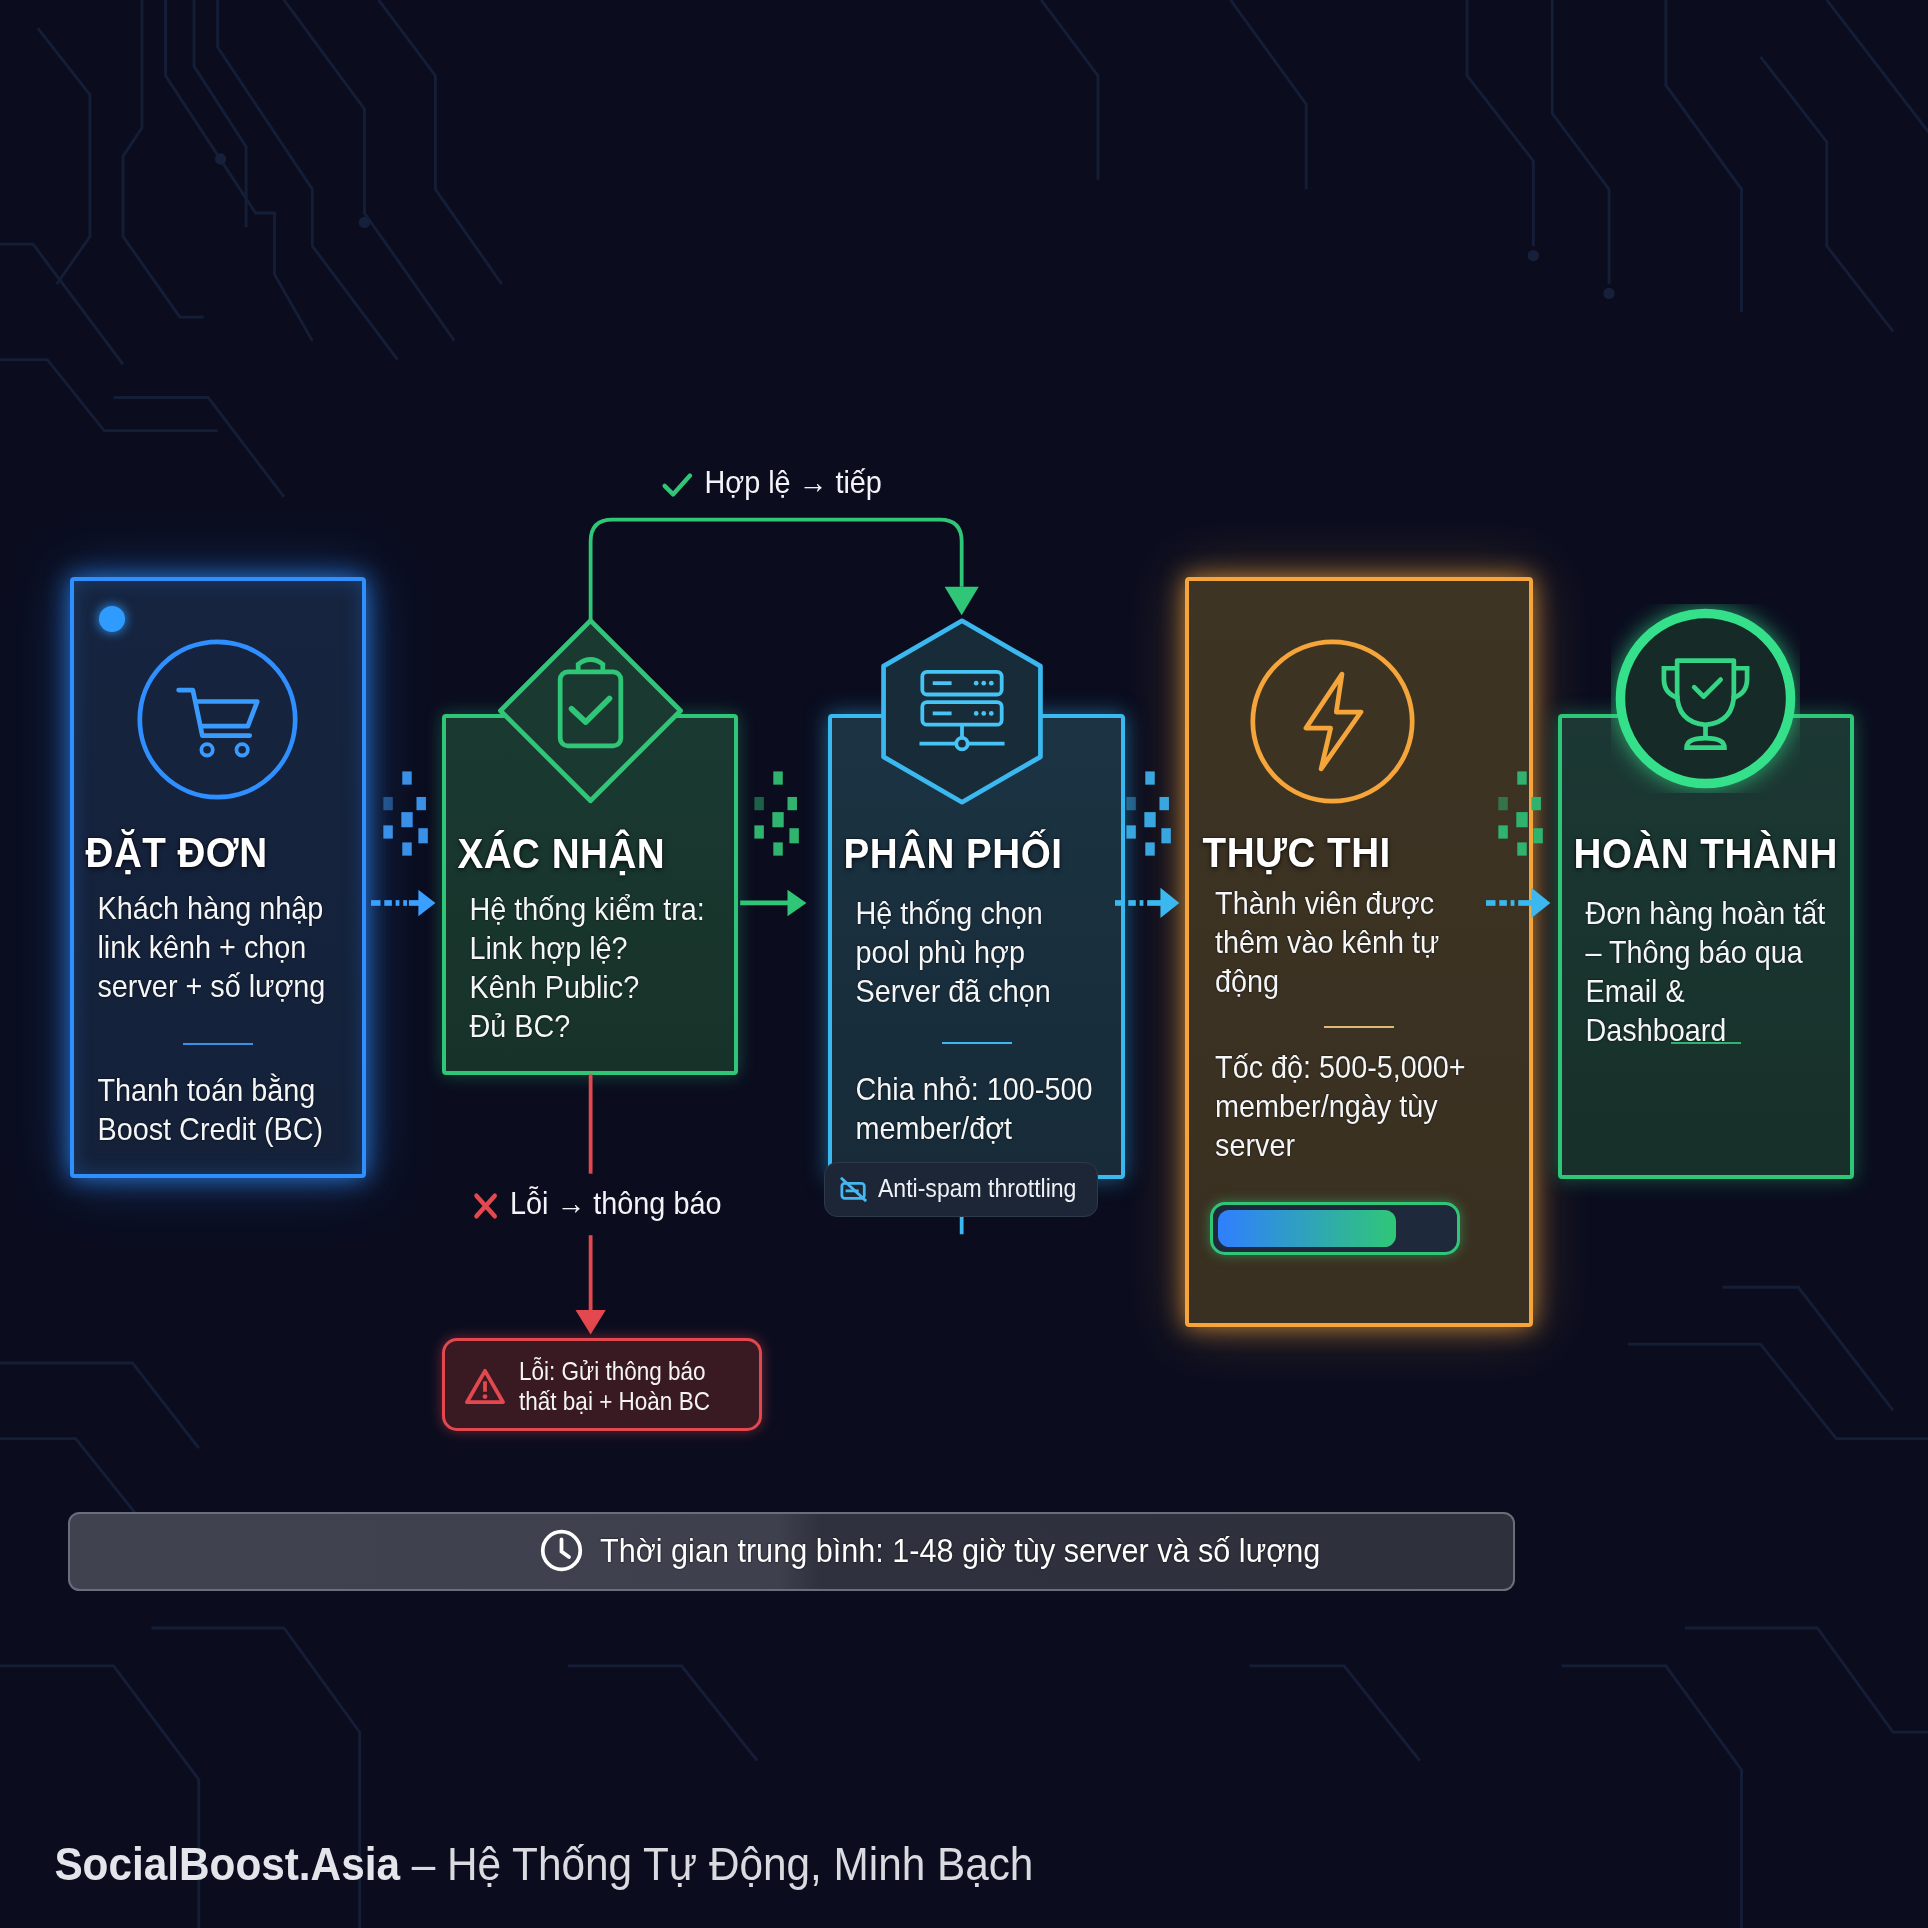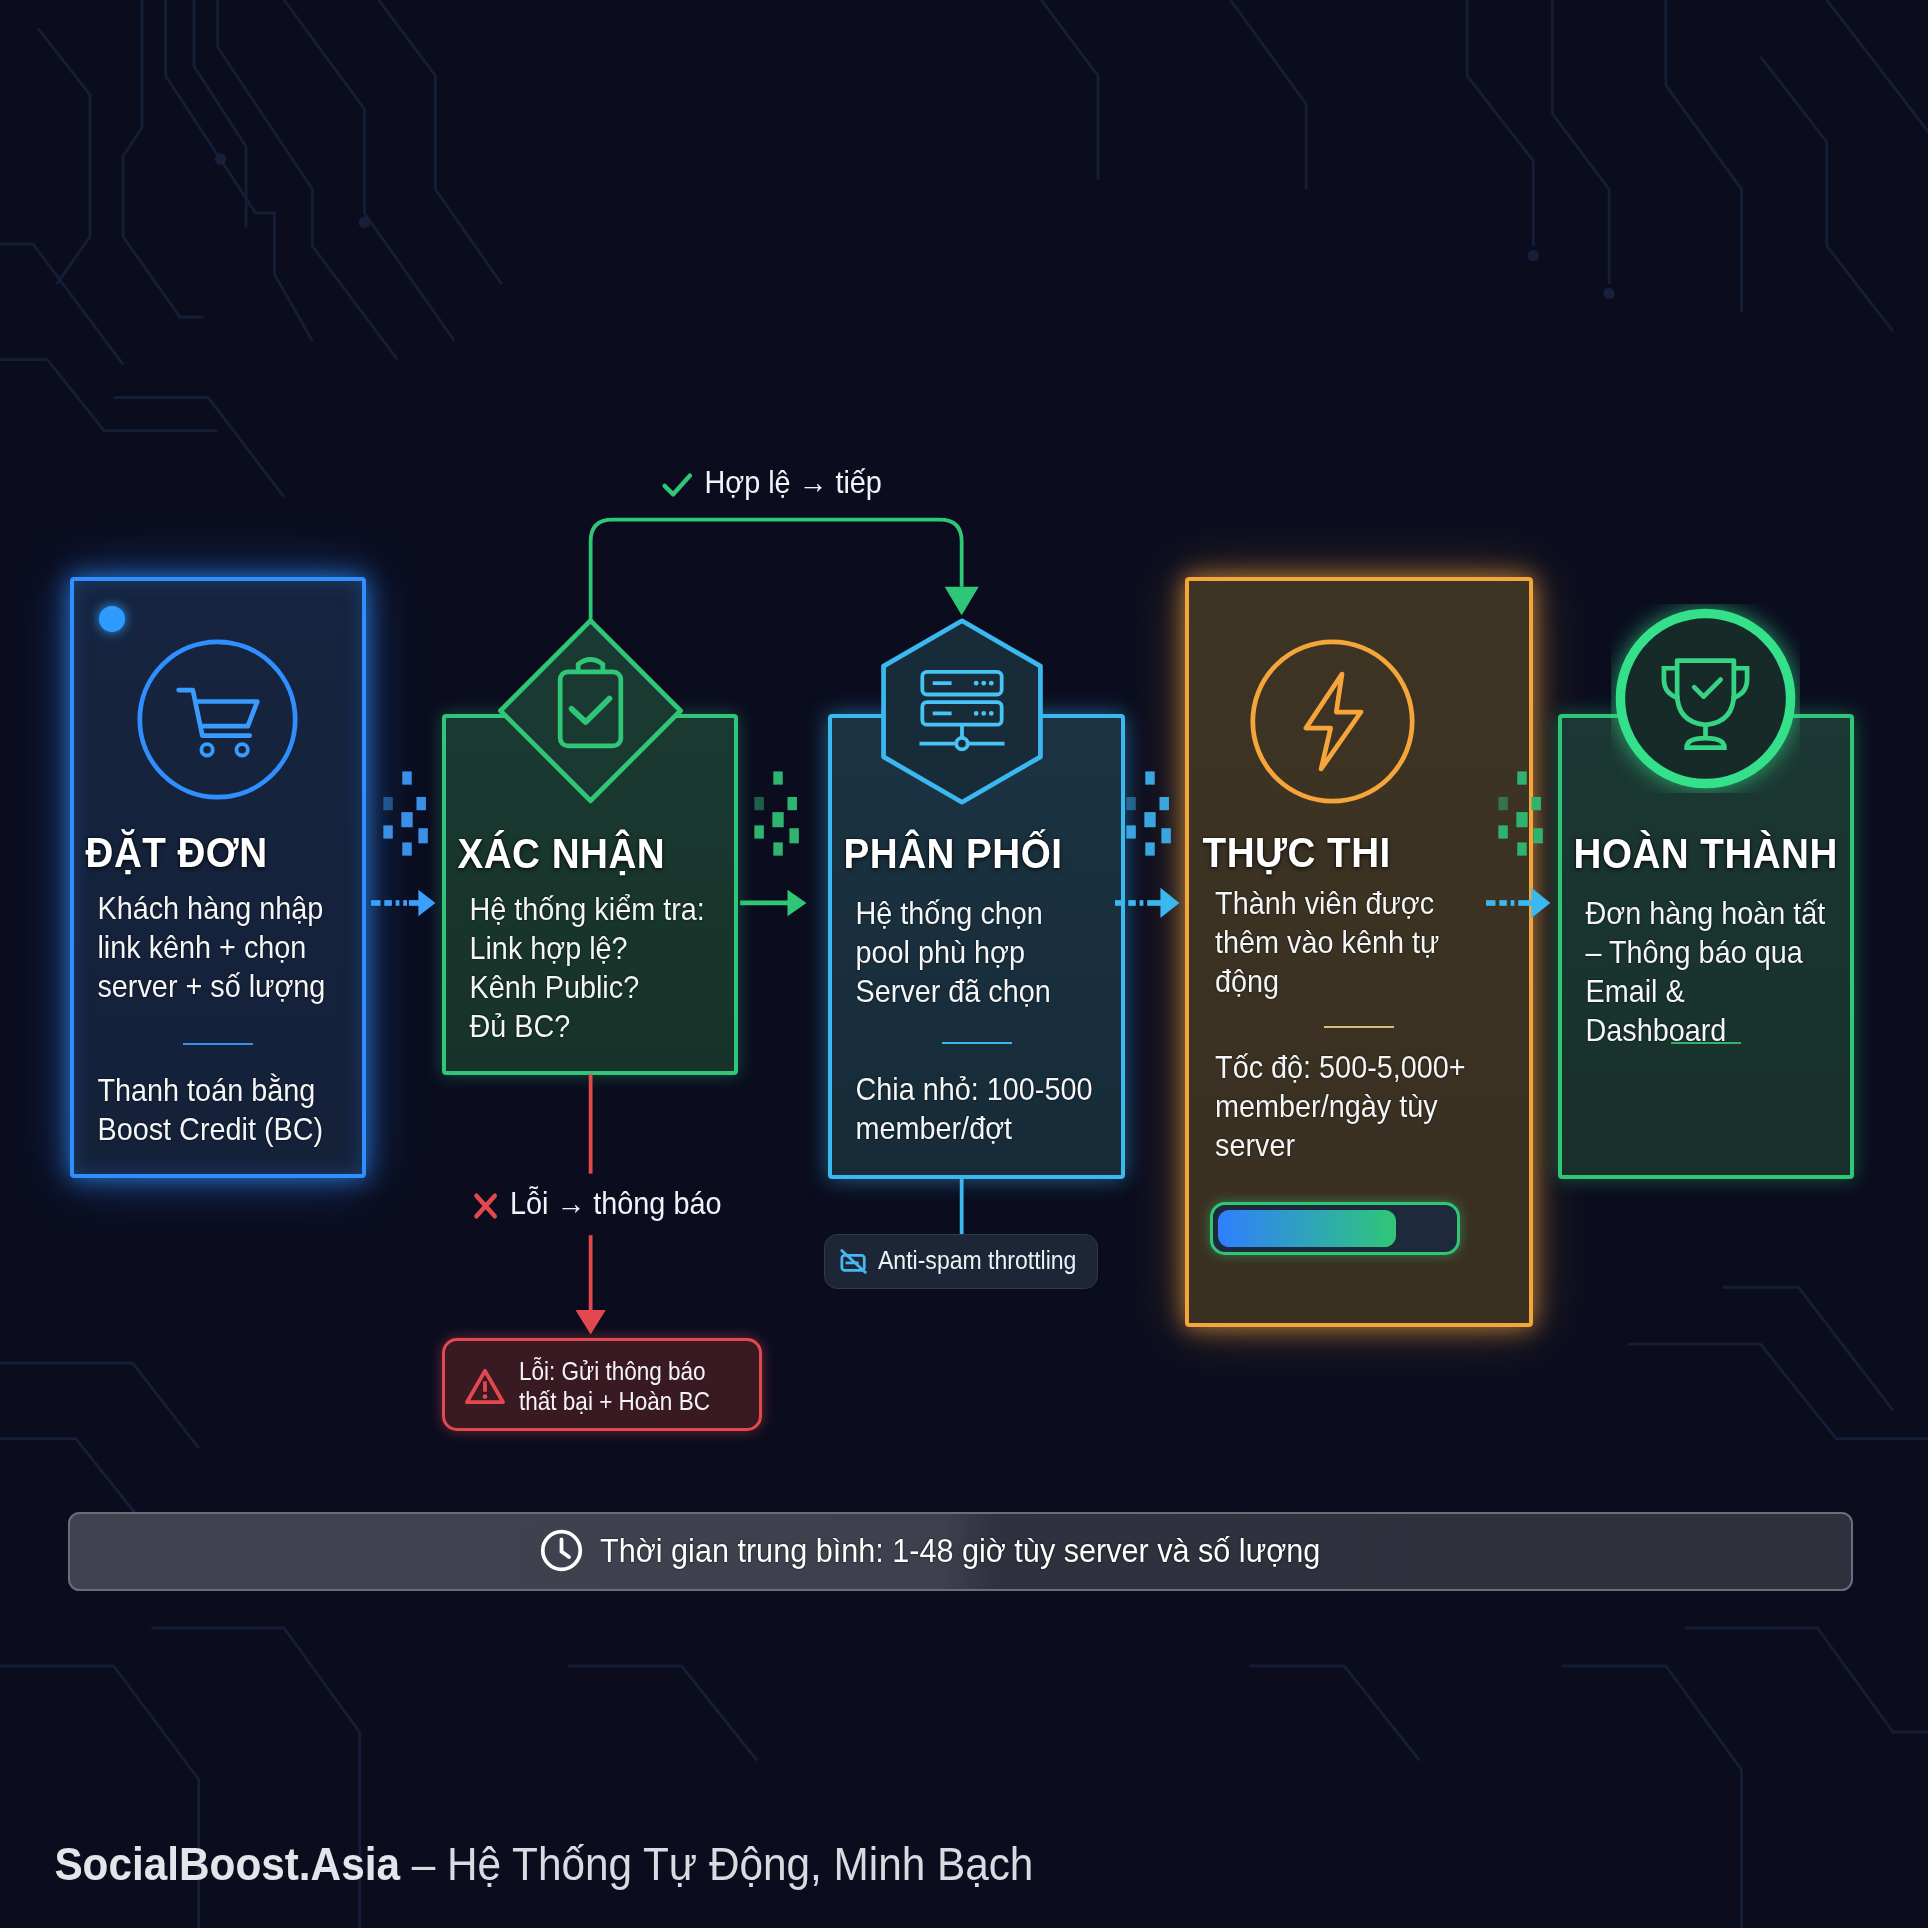--- a/index.html
+++ b/index.html
@@ -69,33 +69,33 @@
     z-index: 3;
   }
   .error-text {
     position: absolute; left: 74px; top: 15px;
     font-size: 25.6px; line-height: 30px; color: #f4f4f4;
     transform: scaleX(0.88); transform-origin: left center;
     white-space: nowrap;
   }
 
   .pill {
-    position: absolute; left: 824px; top: 1234px; width: 274px; height: 55px;
+    position: absolute; left: 824px; top: 1162px; width: 274px; height: 55px;
     border-radius: 13.2px; border: 1.9px solid #2e3a4a;
     background: #1c2636; z-index: 3;
   }
   .pill-text {
     position: absolute; left: 53px; top: 11.4px;
     font-size: 25.6px; color: #eef1f5;
     transform: scaleX(0.9); transform-origin: left center;
     white-space: nowrap;
   }
 
   .timebar {
-    position: absolute; left: 68px; top: 1512px; width: 1785px; height: 79px;
+    position: absolute; left: 68px; top: 1512px; width: 1447px; height: 79px;
     border-radius: 11.4px;
     border: 2.8px solid #6a6e7c;
     background: linear-gradient(90deg,#40434f 0%,#3e414d 49%,#2f323e 52%,#2e313c 100%);
     z-index: 3;
   }
   .timebar-text {
     position: absolute; left: 530px; top: 17px;
     font-size: 34px; color: #ffffff;
     text-shadow: 0 0 1.9px #000;
     transform: scaleX(0.9); transform-origin: left center;

